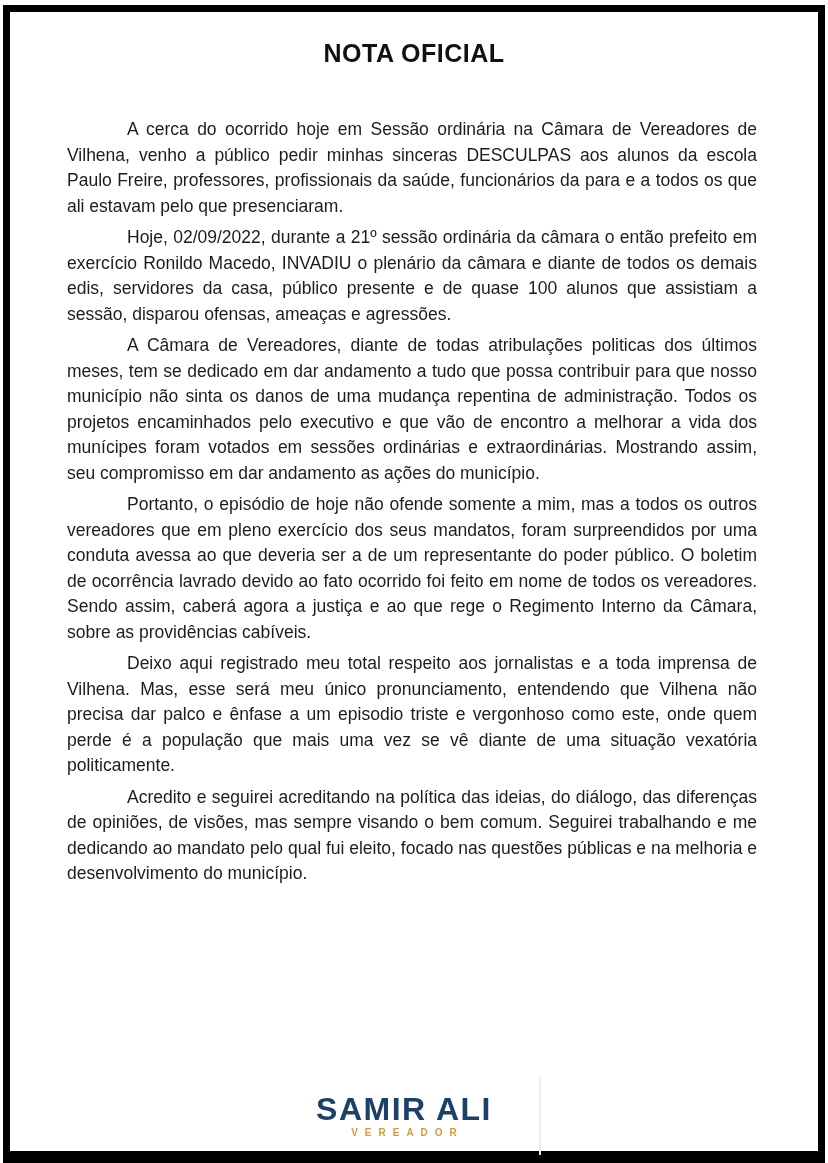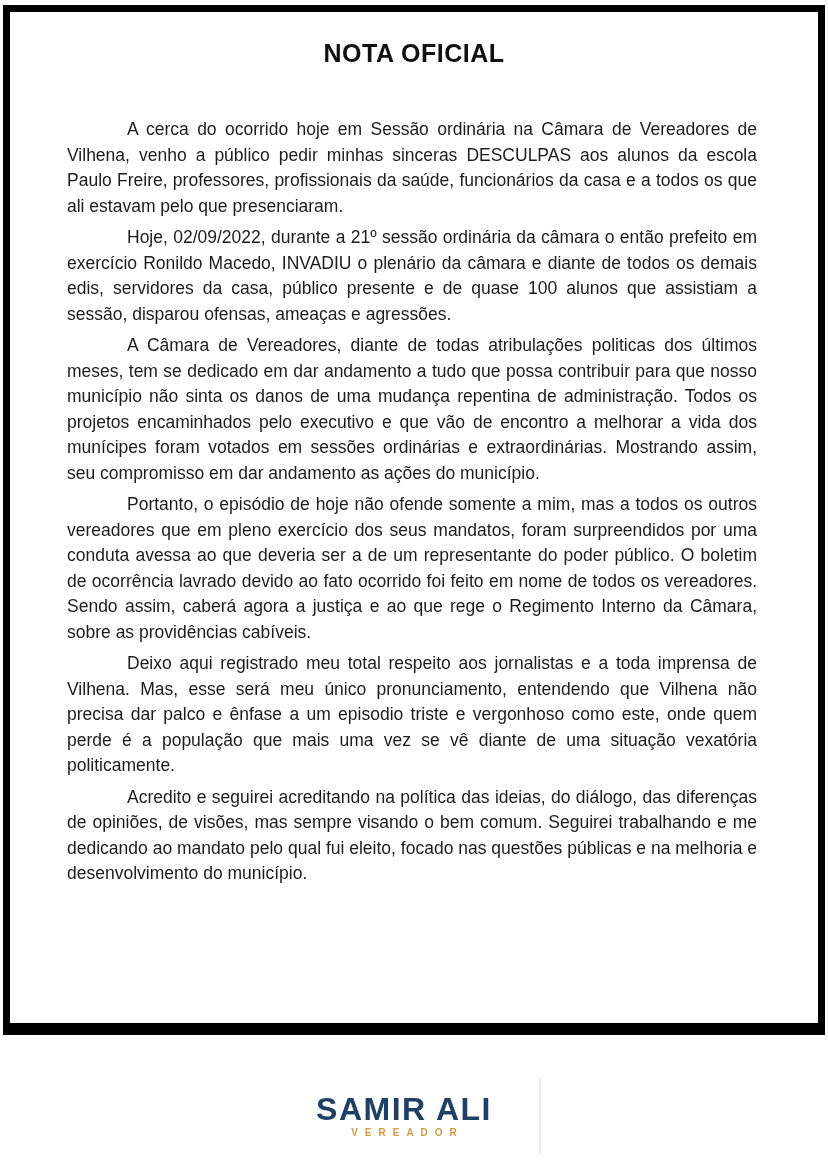--- a/index.html
+++ b/index.html
@@ -9,21 +9,21 @@
     height: 1163px;
     background: #ffffff;
     overflow: hidden;
     font-family: "Liberation Sans", sans-serif;
   }
   .page {
     position: absolute;
     left: 3px;
     top: 5px;
     width: 822px;
-    height: 1030px;
+    height: 1158px;
     box-sizing: border-box;
     border: 7px solid #000000;
     border-bottom-width: 12px;
     background: #ffffff;
   }
   .doc-title {
     margin: 27px 0 0 0;
     text-align: center;
     font-size: 25px;
     font-weight: bold;
@@ -77,21 +77,21 @@
   }
 </style>
 </head>
 <body>
 
 <div class="page">
 
   <h1 class="doc-title">NOTA OFICIAL</h1>
 
   <div class="doc-body">
-    <p>A cerca do ocorrido hoje em Sessão ordinária na Câmara de Vereadores de Vilhena, venho a público pedir minhas sinceras DESCULPAS aos alunos da escola Paulo Freire, professores, profissionais da saúde, funcionários da casa e a todos os que ali estavam pelo que presenciaram.</p>
+    <p>A cerca do ocorrido hoje em Sessão ordinária na Câmara de Vereadores de Vilhena, venho a público pedir minhas sinceras DESCULPAS aos alunos da escola Paulo Freire, professores, profissionais da saúde, funcionários da para e a todos os que ali estavam pelo que presenciaram.</p>
     <p>Hoje, 02/09/2022, durante a 21º sessão ordinária da câmara o então prefeito em exercício Ronildo Macedo, INVADIU o plenário da câmara e diante de todos os demais edis, servidores da casa, público presente e de quase 100 alunos que assistiam a sessão, disparou ofensas, ameaças e agressões.</p>
     <p>A Câmara de Vereadores, diante de todas atribulações politicas dos últimos meses, tem se dedicado em dar andamento a tudo que possa contribuir para que nosso município não sinta os danos de uma mudança repentina de administração. Todos os projetos encaminhados pelo executivo e que vão de encontro a melhorar a vida dos munícipes foram votados em sessões ordinárias e extraordinárias. Mostrando assim, seu compromisso em dar andamento as ações do município.</p>
     <p>Portanto, o episódio de hoje não ofende somente a mim, mas a todos os outros vereadores que em pleno exercício dos seus mandatos, foram surpreendidos por uma conduta avessa ao que deveria ser a de um representante do poder público. O boletim de ocorrência lavrado devido ao fato ocorrido foi feito em nome de todos os vereadores. Sendo assim, caberá agora a justiça e ao que rege o Regimento Interno da Câmara, sobre as providências cabíveis.</p>
     <p>Deixo aqui registrado meu total respeito aos jornalistas e a toda imprensa de Vilhena. Mas, esse será meu único pronunciamento, entendendo que Vilhena não precisa dar palco e ênfase a um episodio triste e vergonhoso como este, onde quem perde é a população que mais uma vez se vê diante de uma situação vexatória politicamente.</p>
     <p>Acredito e seguirei acreditando na política das ideias, do diálogo, das diferenças de opiniões, de visões, mas sempre visando o bem comum. Seguirei trabalhando e me dedicando ao mandato pelo qual fui eleito, focado nas questões públicas e na melhoria e desenvolvimento do município.</p>
   </div>
 
   <div class="divider-line"></div>
 
   <div class="footer-logo">

